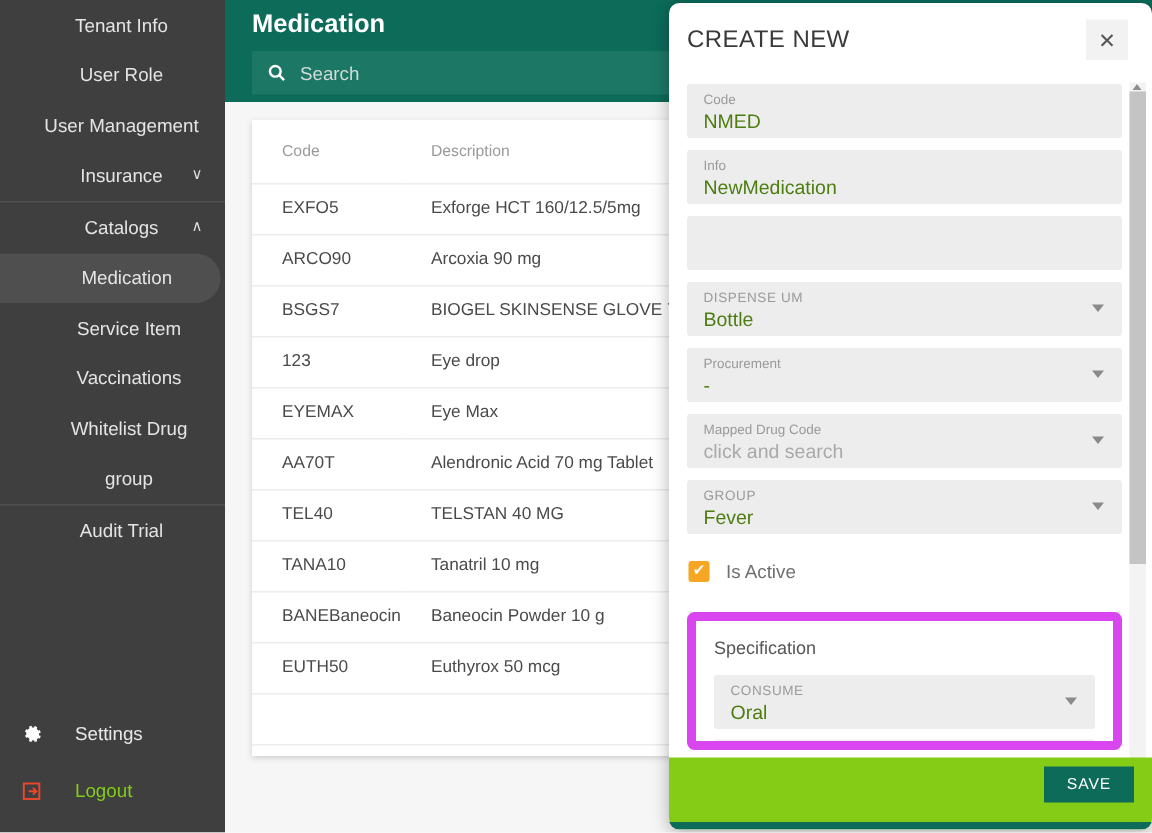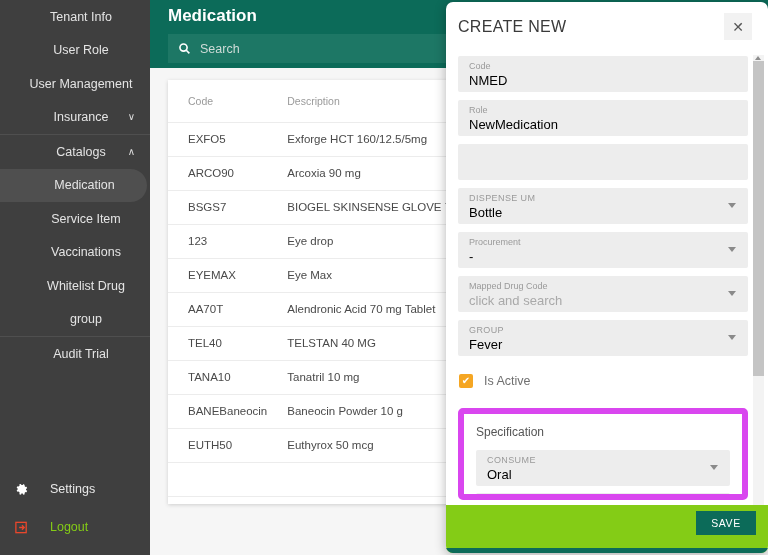--- a/index.html
+++ b/index.html
@@ -151,21 +151,21 @@
     margin-bottom: 8px;
     position: relative;
     padding: 4px 0 0 11px;
     border-radius: 2px;
   }
   .field .flabel {
     font-size: 9px; color: #9a9a9a; line-height: 12px;
     display: block;
   }
   .field .fvalue {
-    font-size: 13px; color: #000000; line-height: 18px;
+    font-size: 13px; color: #4d7c0f; line-height: 18px;
     display: block;
   }
   .field .fvalue.ph { color: #a9a9a9; }
   .field .caretdn {
     position: absolute; right: 12px; top: 15px;
     width: 0; height: 0;
     border-left: 4.5px solid transparent;
     border-right: 4.5px solid transparent;
     border-top: 5px solid #8a8a8a;
   }
@@ -378,21 +378,21 @@
       <button id="close-btn">✕</button>
     </div>
 
     <div id="modal-body">
       <div id="fields-host">
           <div class="field">
             <span class="flabel">Code</span>
             <span class="fvalue">NMED</span>
           </div>
           <div class="field">
-            <span class="flabel">Role</span>
+            <span class="flabel">Info</span>
             <span class="fvalue">NewMedication</span>
           </div>
           <div class="field">
           </div>
           <div class="field upper">
             <span class="flabel">DISPENSE UM</span>
             <span class="fvalue">Bottle</span>
             <span class="caretdn"></span>
           </div>
           <div class="field">

